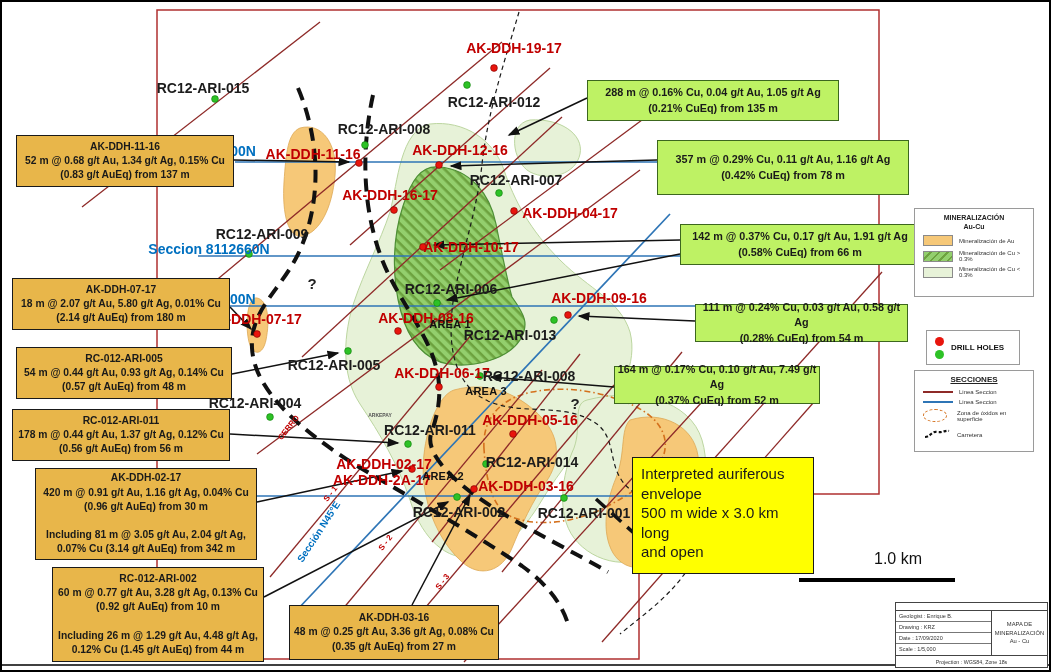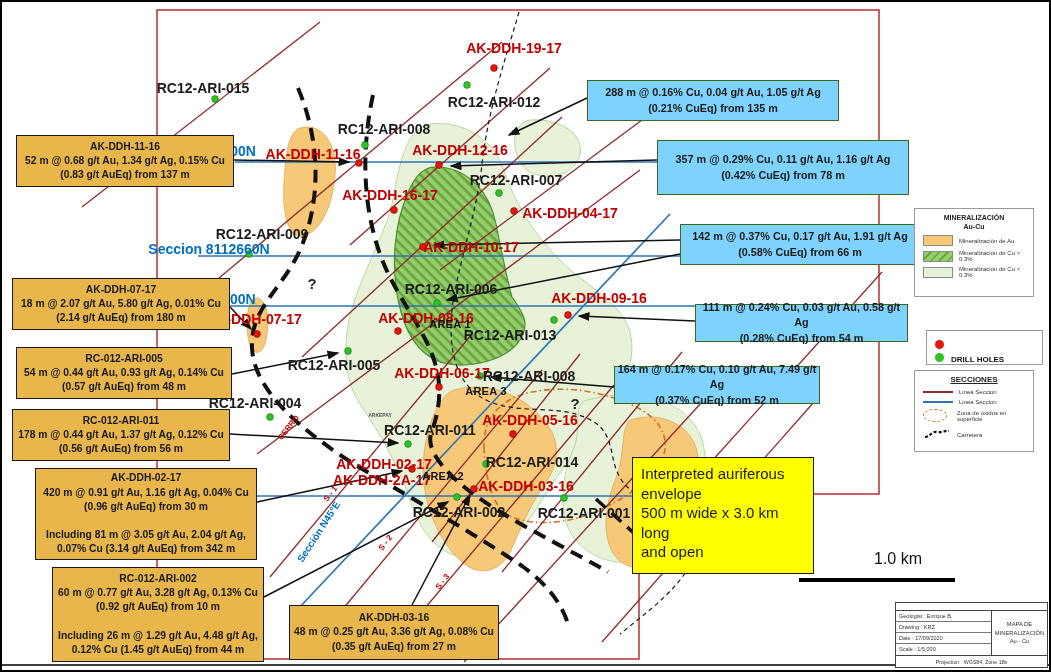--- a/index.html
+++ b/index.html
@@ -15,21 +15,21 @@
   .area{font-size:11px;color:#111;letter-spacing:.3px}
   .rot{transform:translate(-50%,-50%) rotate(-52deg);font-size:8px}
   .n45{transform:translate(-50%,-50%) rotate(-57deg);font-size:10px}
   .tiny{font-size:5px;color:#555}
   .q{font-size:15px;color:#222}
   
   .co{position:absolute;border:1.6px solid #1a1a1a;box-sizing:border-box;
       display:flex;align-items:center;justify-content:center;text-align:center;
       white-space:pre-line;color:#1a1a1a;font-weight:600;}
   .co-au{background:#e8b64a;font-size:10.3px;line-height:1.38;}
-  .co-cu{background:#7dd3fc;border-color:#3c671e;font-size:10.8px;line-height:1.45;}
+  .co-cu{background:#bef264;border-color:#3c671e;font-size:10.8px;line-height:1.45;}
   .co-note{background:#ffff00;font-size:15px;font-weight:500;text-align:left;
            justify-content:flex-start;align-items:flex-start;padding:6px 8px;line-height:1.3;}
   
   .scalebar-label{position:absolute;left:872px;top:548px;font-size:16px;font-weight:500;color:#111;}
   .scalebar-line{position:absolute;left:797px;top:576px;width:156px;height:4px;background:#000;}
   
   .legbox{position:absolute;background:#fff;border:1px solid #9a9a9a;box-sizing:border-box;color:#222;}
   .leg-title{font-size:7px;font-weight:bold;text-align:center;margin-top:4px;line-height:1.3;white-space:pre-line;}
   .legrow{display:flex;align-items:center;margin:4px 0 0 8px;}
   .legrow .sw{width:28px;height:9px;border:1px solid #8a8a8a;margin-right:6px;flex:none;}
@@ -267,21 +267,21 @@
     <div class="legrow">
       <span class="sw sw-cuhi"></span>
       <span class="lt">Mineralización de Cu &gt; 0.3%</span>
     </div>
     <div class="legrow">
       <span class="sw sw-culo"></span>
       <span class="lt">Mineralización de Cu &lt; 0.3%</span>
     </div>
   </div>
 
-  <div class="legbox" style="left:924px;top:328px;width:117px;height:35px;display:flex;align-items:flex-end;padding-left:8px">
+  <div class="legbox" style="left:924px;top:328px;width:94px;height:35px;display:flex;align-items:center;padding-left:8px">
     <span style="display:flex;flex-direction:column;margin-right:7px">
       <span class="dh-dot" style="background:#e8150d"></span>
       <span class="dh-dot" style="background:#2dc226"></span>
     </span>
     <span style="font-size:8px;font-weight:bold;color:#111">DRILL HOLES</span>
   </div>
 
   <div class="legbox" style="left:912px;top:368px;width:120px;height:82px">
     <div class="leg-title" style="font-size:8px;text-decoration:underline">SECCIONES</div>
     <div class="legrow">

